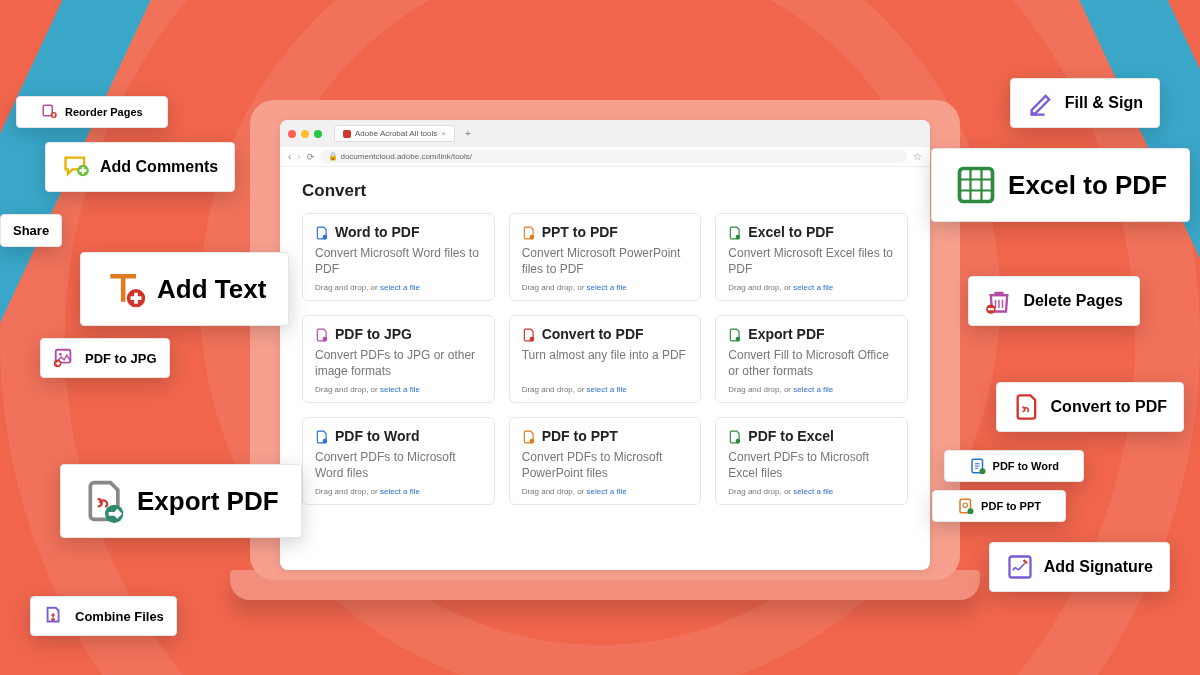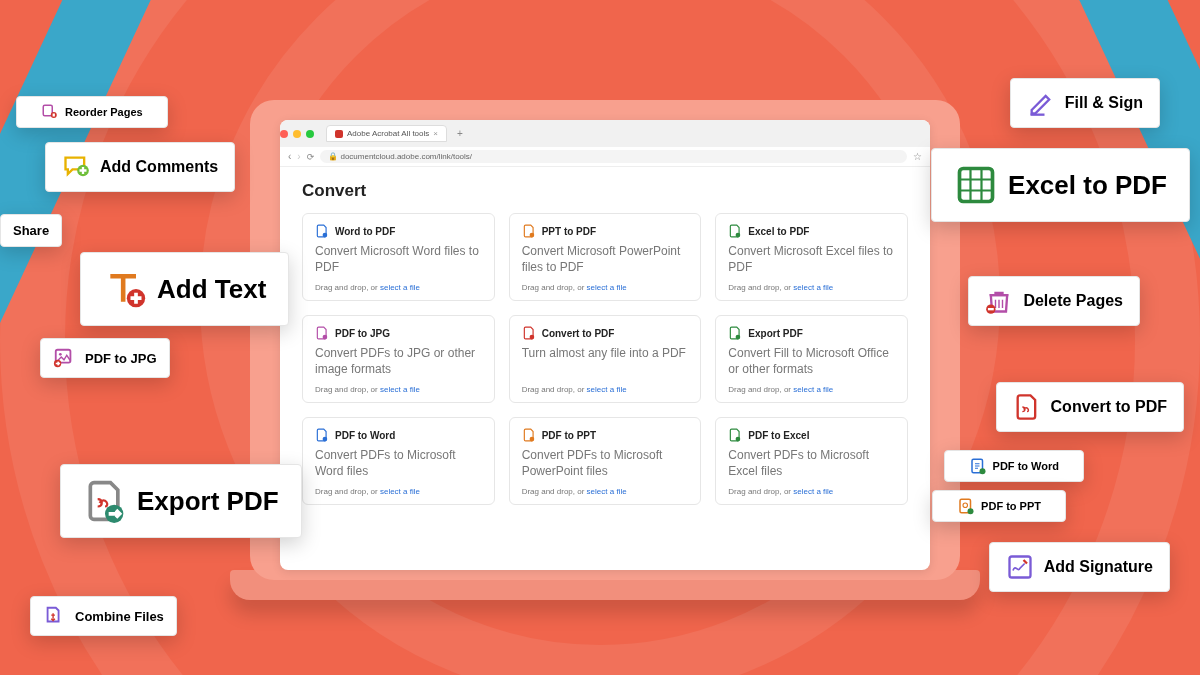--- a/index.html
+++ b/index.html
@@ -61,21 +61,21 @@
     border-radius: 8px;
     display: flex;
     flex-direction: column;
     overflow: hidden;
     box-shadow: 0 2px 10px rgba(0,0,0,0.1);
   }
   .tabbar {
     display: flex;
     align-items: center;
     gap: 6px;
-    padding: 5px 0;
+    padding: 5px 8px;
     background: #f1f1f1;
     font-size: 9px;
   }
   .traffic { display: flex; gap: 5px; margin-right: 6px; }
   .traffic span { width: 8px; height: 8px; border-radius: 50%; display:inline-block; }
   .tl-red { background:#ff5f56; } .tl-yel { background:#ffbd2e; } .tl-grn { background:#27c93f; }
   .tab {
     background: #fff; border-radius: 4px 4px 0 0; padding: 3px 8px;
     display: flex; align-items: center; gap: 4px; font-size: 8px; color:#555;
     border:1px solid #ddd;
@@ -93,21 +93,21 @@
   }
   .content h3 { font-size: 17px; font-weight:600; color:#222; margin-bottom:12px; }
   .grid {
     display:grid; grid-template-columns: repeat(3, 1fr); gap: 14px;
   }
   .card {
     border:1px solid #e6e6e6; border-radius:6px; padding:10px 12px 8px 12px;
     background:#fff; min-height:88px;
     display:flex; flex-direction:column; gap:4px;
   }
-  .card-head { display:flex; align-items:center; gap:6px; font-size:10px; font-weight:700; color:#222; }
+  .card-head { display:flex; align-items:flex-end; gap:6px; font-size:14px; font-weight:700; color:#222; }
   .card-desc { font-size:12px; color:#777; margin-top:2px; line-height:1.3; }
   .card-foot { font-size:8px; color:#777; margin-top:auto; }
   .card-foot a { color:#2a6fd6; text-decoration:none; }
 
   
   .callout {
     position:absolute;
     background:#fff;
     border:1px solid #e5e5e5;
     border-radius:4px;

